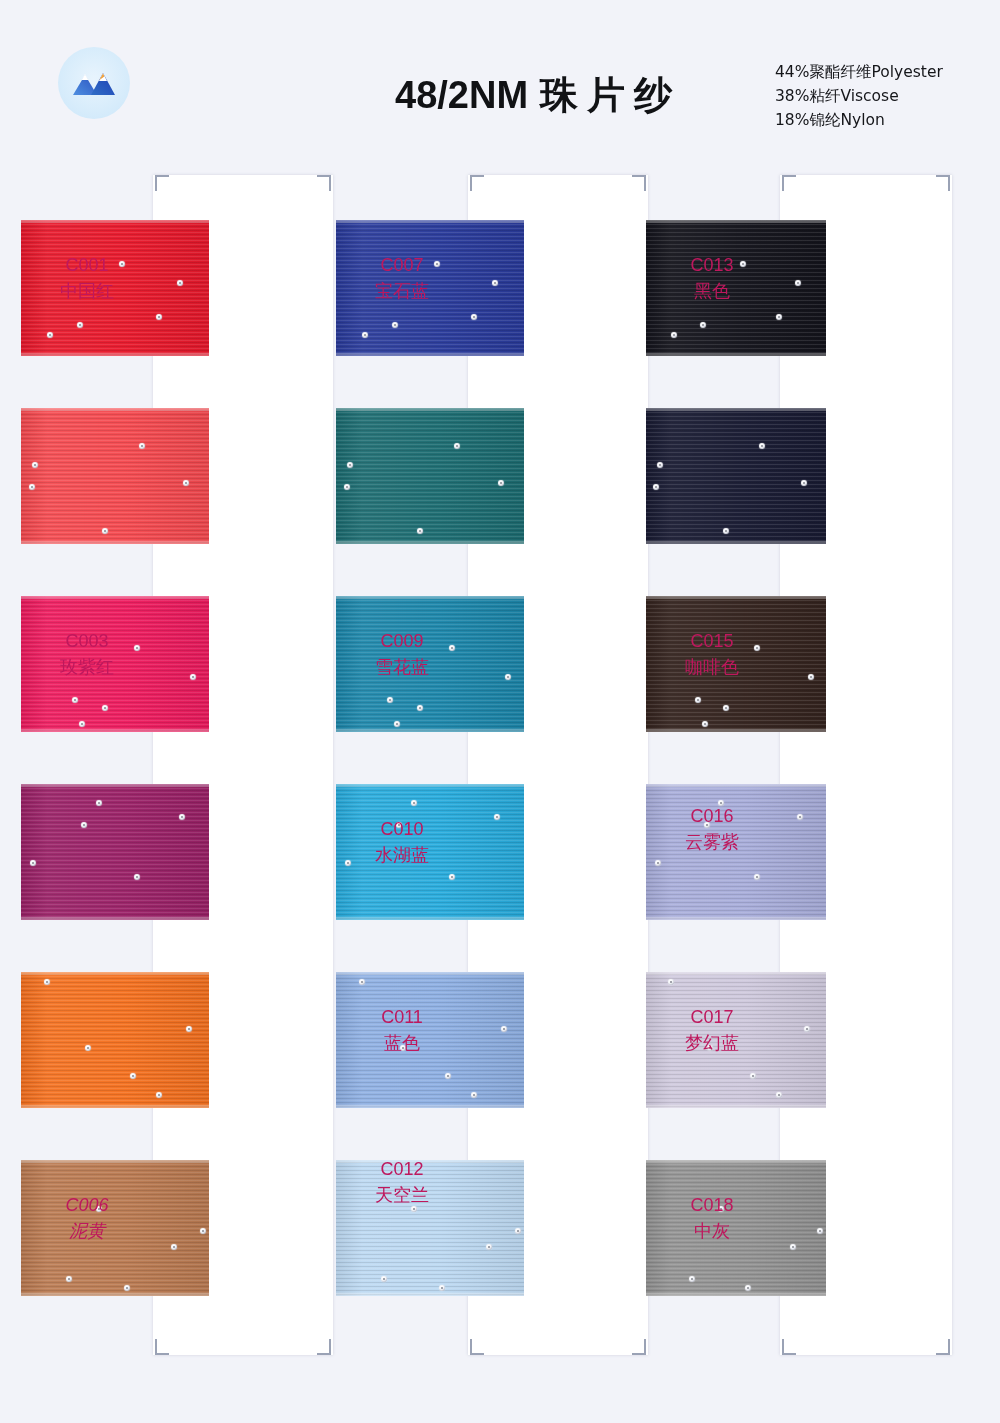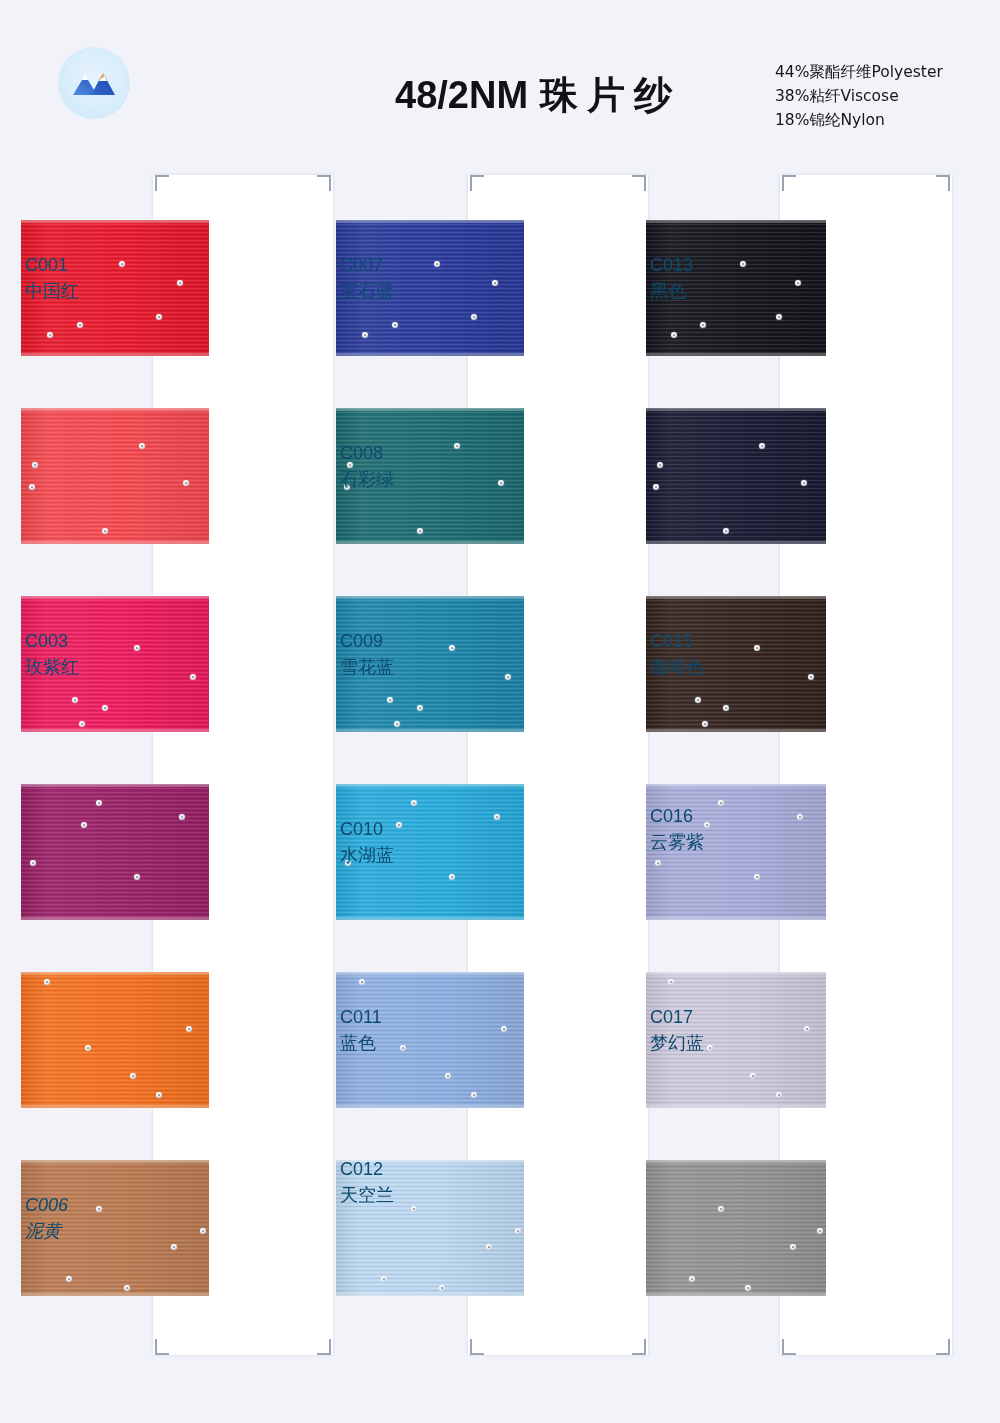--- a/index.html
+++ b/index.html
@@ -209,23 +209,23 @@
     width: 2px; height: 2px;
     border-radius: 50%;
     background: rgba(40,45,60,0.55);
   }
 
   
   .label {
     position: absolute;
     left: 0;
     width: 124px;
-    text-align: left;
+    text-align: center;
     line-height: 1.45;
-    color: #0c4a6e;
+    color: #be185d;
     font-family: "DejaVu Sans", "Liberation Sans", sans-serif;
   }
   .label .code {
     font-size: 18px;
     font-family: "Liberation Sans", sans-serif;
   }
   .label .name {
     font-size: 18px;
     display: block;
   }
@@ -389,24 +389,20 @@
         <div class="threads"></div>
         <div class="shade"></div>
         <div class="edge-top"></div>
         <div class="edge-bot"></div>
         <div class="seq" style="left: 63%; top: 26%;"></div>
         <div class="seq" style="left: 86%; top: 53%;"></div>
         <div class="seq" style="left: 6%; top: 40%;"></div>
         <div class="seq" style="left: 4%; top: 56%;"></div>
         <div class="seq" style="left: 43%; top: 88%;"></div>
       </div>
-      <div class="label" style="top: 280px;">
-        <div class="code">C008</div>
-        <span class="name">石彩绿</span>
-      </div>
       <div class="swatch" style="top: 436px; --c: #1d87ab;">
         <div class="base"></div>
         <div class="threads"></div>
         <div class="shade"></div>
         <div class="edge-top"></div>
         <div class="edge-bot"></div>
         <div class="seq" style="left: 60%; top: 36%;"></div>
         <div class="seq" style="left: 90%; top: 57%;"></div>
         <div class="seq" style="left: 27%; top: 74%;"></div>
         <div class="seq" style="left: 43%; top: 80%;"></div>
@@ -553,14 +549,18 @@
         <div class="threads"></div>
         <div class="shade"></div>
         <div class="edge-top"></div>
         <div class="edge-bot"></div>
         <div class="seq" style="left: 40%; top: 34%;"></div>
         <div class="seq" style="left: 95%; top: 50%;"></div>
         <div class="seq" style="left: 80%; top: 62%;"></div>
         <div class="seq" style="left: 24%; top: 85%;"></div>
         <div class="seq" style="left: 55%; top: 92%;"></div>
       </div>
+      <div class="label" style="top: 1032px;">
+        <div class="code">C018</div>
+        <span class="name">中灰</span>
+      </div>
     </div>
   </div>
 
 </body></html>

